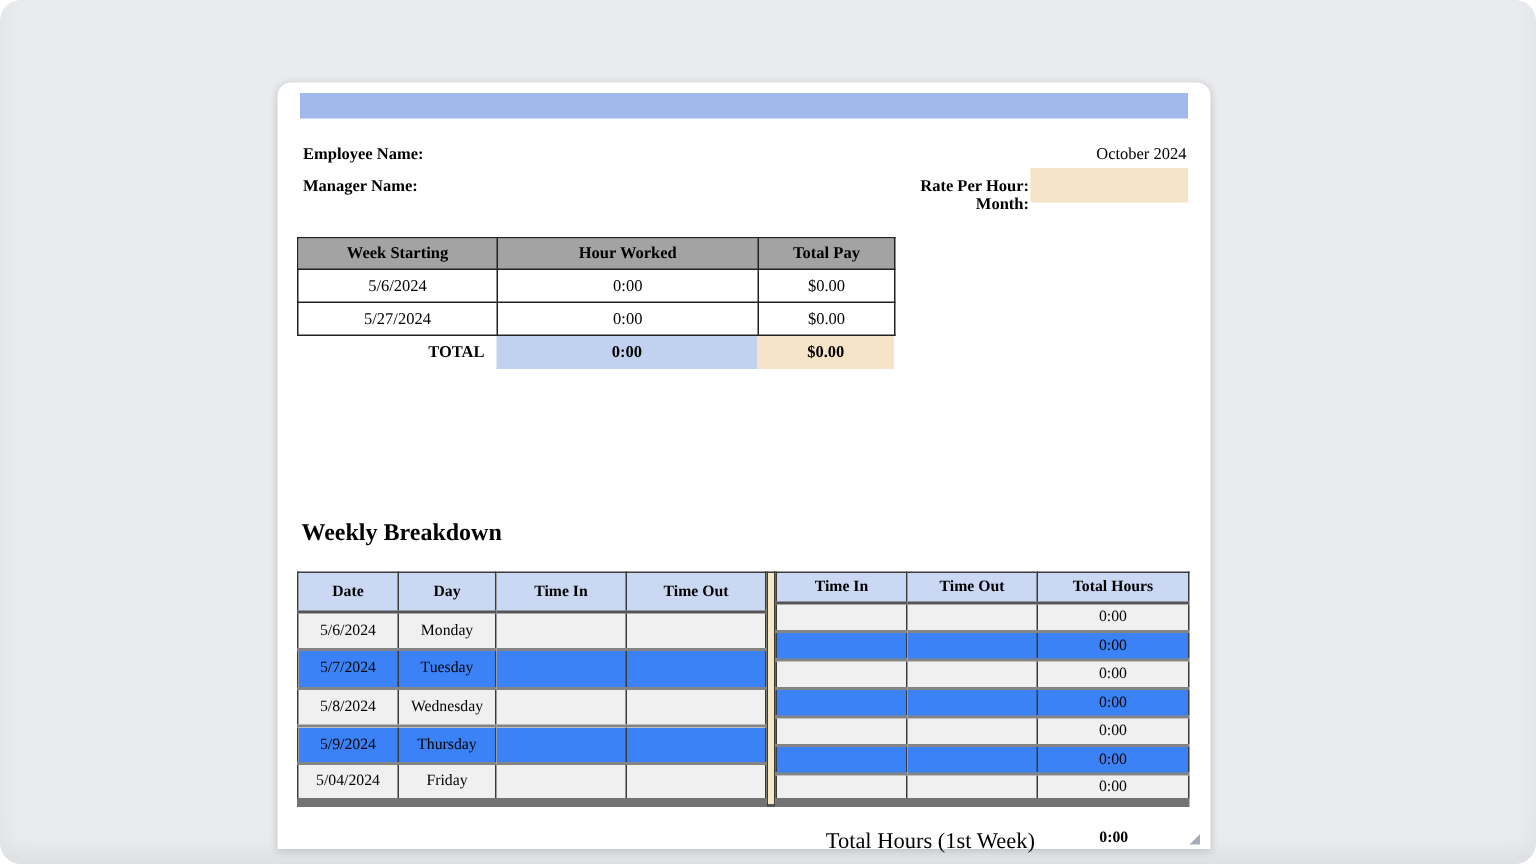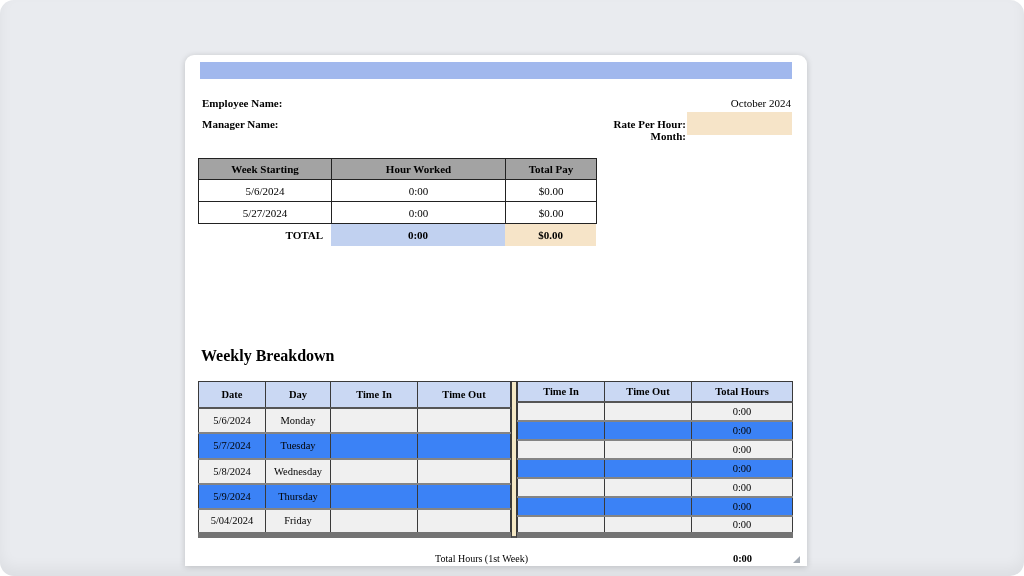--- a/index.html
+++ b/index.html
@@ -47,21 +47,21 @@
   .t2 td { height:19px; background:#3b82f6; border-top:2px solid #848484; }
   .t2 tr:nth-child(even) td { background:#F0F0F0; }
   .t2 { border-bottom:6px solid #737373; }
   .t2-left { width:312px; }
   .t2-right { width:275px; }
   .t2-gap { width:8px; background:#F5E8C4; border-top:1px solid #3a3a3a;
             border-bottom:2px solid #555; border-left:1px solid #3a3a3a;
             border-right:1px solid #3a3a3a; }
 
   .footer-label { position:absolute; left:250px; top:498px; width:255px;
-                  font-size:10px; white-space:nowrap; }
+                  font-size:15px; text-align:right; white-space:nowrap; }
   .footer-value { position:absolute; left:507px; top:498px; width:101px;
                   font-size:10.5px; font-weight:bold; text-align:center; }
   .resize-handle { position:absolute; left:608px; top:501px; width:0; height:0;
                    border-left:7px solid transparent;
                    border-bottom:7px solid #9aa2ac; opacity:0.9; }
 </style>
 </head>
 <body>
 
 <div class="stage">

